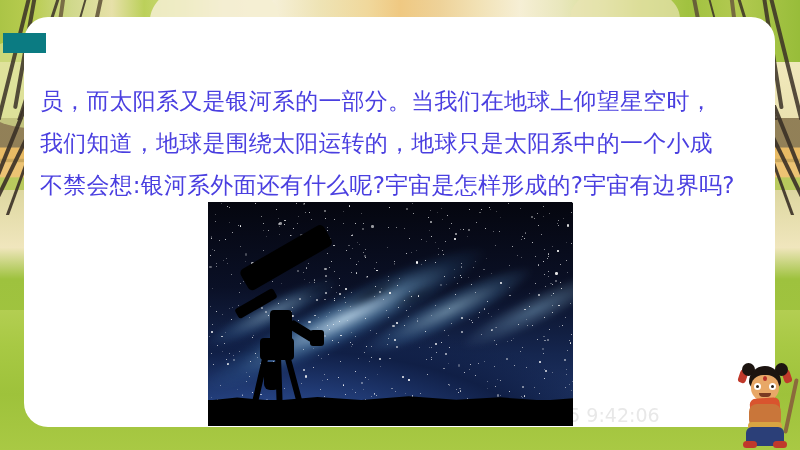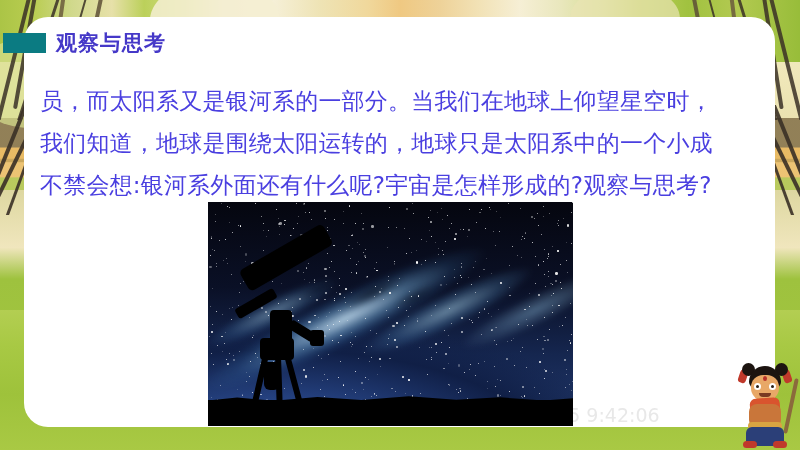--- a/index.html
+++ b/index.html
@@ -247,26 +247,25 @@
     <div class="strokes2 right">
       <span></span>
         <span></span>
         <span></span>
     </div>
   </div>
 
   <div class="card"></div>
 
   <div class="title-bar"></div>
-  <div class="title-text">观察与思考</div>
 
   <div class="body-text">
     <span class="ln">员，而太阳系又是银河系的一部分。当我们在地球上仰望星空时，</span>
     <span class="ln">我们知道，地球是围绕太阳运转的，地球只是太阳系中的一个小成</span>
-    <span class="ln">不禁会想:银河系外面还有什么呢?宇宙是怎样形成的?观察与思考?</span>
+    <span class="ln">不禁会想:银河系外面还有什么呢?宇宙是怎样形成的?宇宙有边界吗?</span>
   </div>
 
   <div class="timestamp">2026/4/5 9:42:06</div>
 
   <div class="photo">
     <div class="sky"></div>
     <div class="mw"></div>
     <div class="dust"></div>
     <div class="stars" id="stars">
         <i style="position:absolute;left:94.37%;top:46.05%;width:1px;height:1px;background:#fff;border-radius:50%;opacity:0.53"></i>

